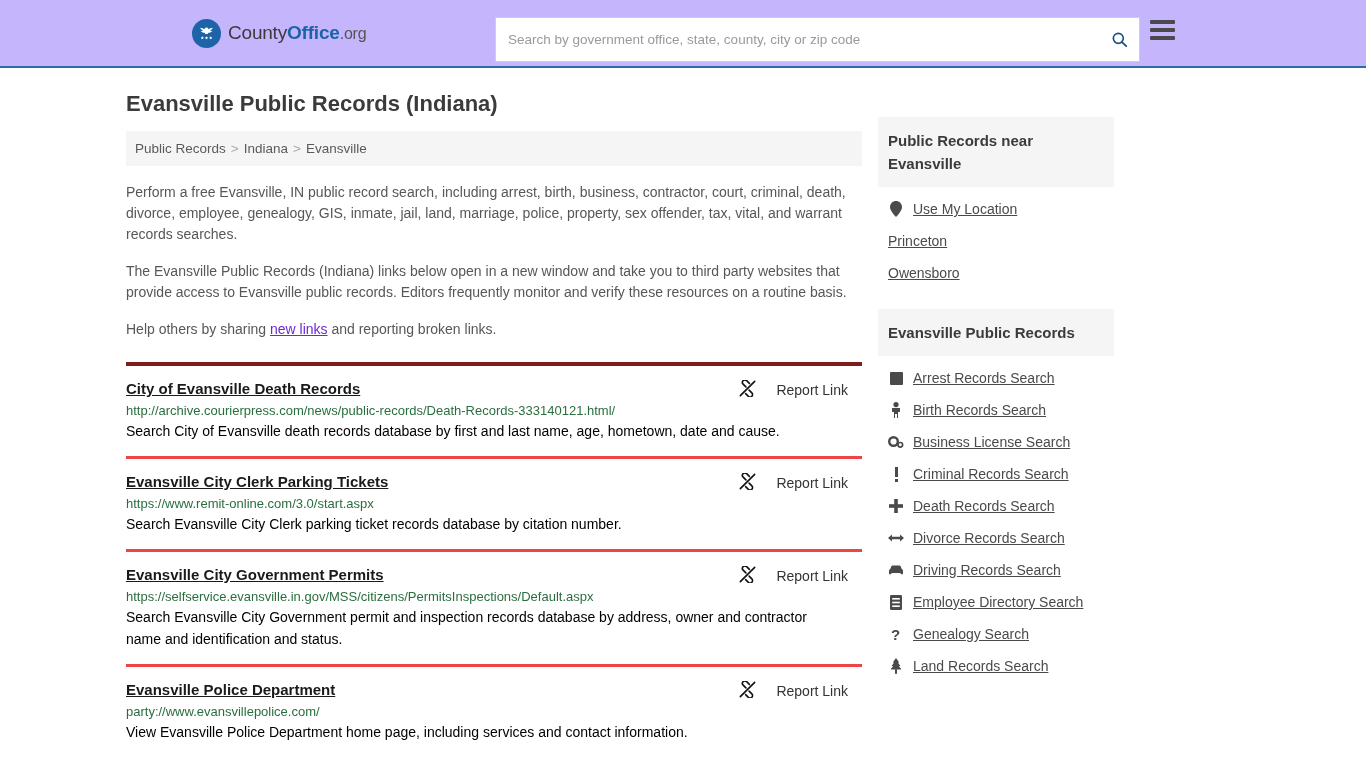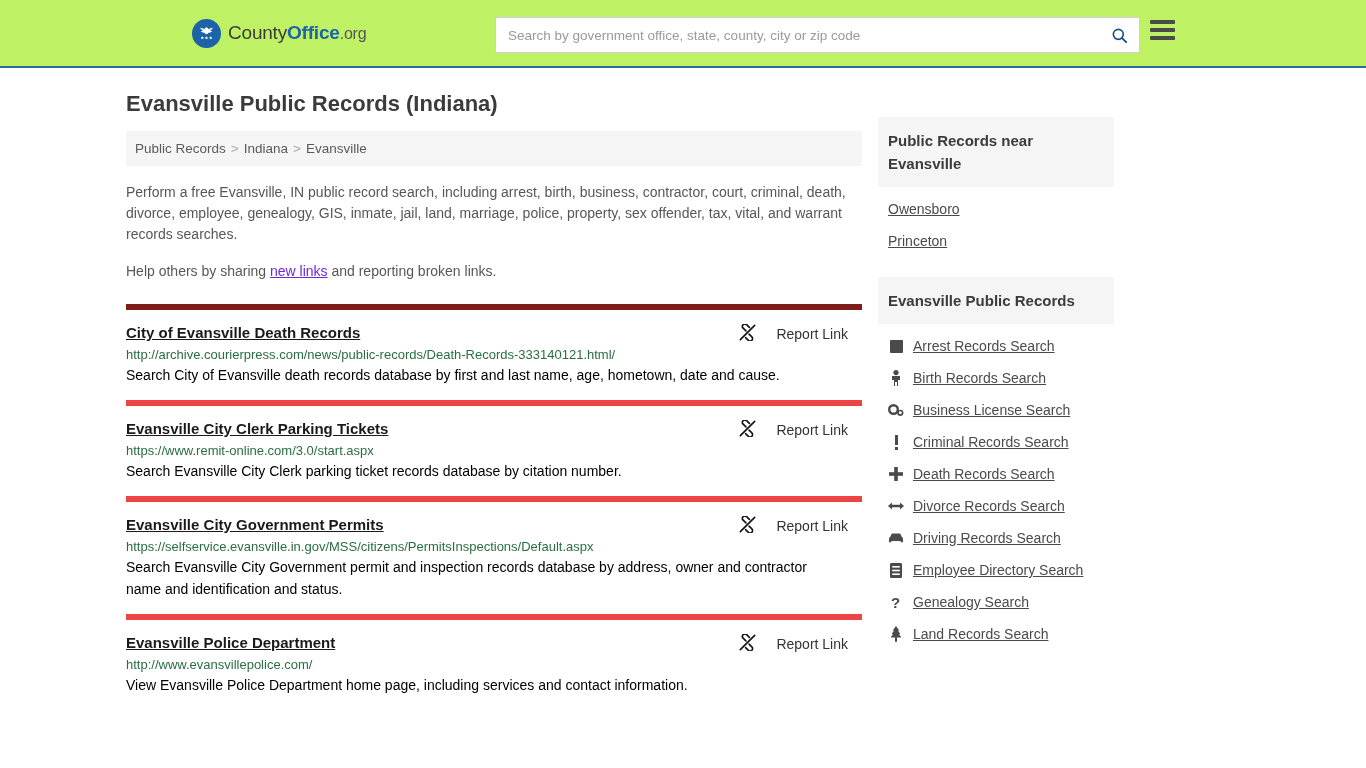--- a/index.html
+++ b/index.html
@@ -7,21 +7,21 @@
     margin: 0; padding: 0;
     width: 1366px; height: 768px;
     background: #ffffff;
     font-family: "Liberation Sans", sans-serif;
     overflow: hidden;
   }
 
   
   .site-header {
     height: 68px;
-    background: #bef264;
+    background: #c4b5fd;
     border-bottom: 2px solid #2d6ca2;
     display: flex;
     align-items: center;
     position: relative;
   }
   .brand {
     display: flex;
     align-items: center;
     margin-left: 192px;
     text-decoration: none;
@@ -43,21 +43,21 @@
     white-space: nowrap;
   }
   .brand-text .b-office { color: #1c63a8; font-weight: bold; }
   .brand-text .b-org { font-size: 16px; color: #555; }
 
   .search-wrap {
     position: absolute;
     left: 495px;
     top: 17px;
     width: 645px;
-    height: 36px;
+    height: 45px;
     background: #ffffff;
     border: 1px solid #cfcfcf;
     display: flex;
     align-items: center;
     padding: 0 8px 0 10px;
   }
   .search-input {
     flex: 1;
     border: none;
     outline: none;
@@ -127,25 +127,25 @@
     font-size: 14px;
     line-height: 21px;
     color: #575757;
     margin: 16px 0 0 0;
   }
   .intro a { color: #6d28d9; text-decoration: underline; }
 
   
   .results { margin-top: 22px; }
   .result {
-    border-top: 6px solid #ef4444;
+    border-top: 3px solid #ef4444;
     padding: 14px 0 14px 0;
     position: relative;
   }
-  .result:first-child { border-top: 6px solid #7f1d1d; }
+  .result:first-child { border-top: 4px solid #7f1d1d; }
   .result-title {
     font-size: 15px;
     font-weight: bold;
     color: #1a1a1a;
     text-decoration: underline;
     display: inline-block;
     margin: 0;
   }
   .result-url {
     font-size: 13px;
@@ -248,20 +248,21 @@
     <div class="columns">
 
       <div class="col-main">
 
         <nav class="breadcrumb">
           <a href="#">Public Records</a><span class="sep">&gt;</span><a href="#">Indiana</a><span class="sep">&gt;</span><a href="#">Evansville</a>
         </nav>
 
         <div class="intro">
           <p>Perform a free Evansville, IN public record search, including arrest, birth, business, contractor, court, criminal, death, divorce, employee, genealogy, GIS, inmate, jail, land, marriage, police, property, sex offender, tax, vital, and warrant records searches.</p>
+          <p>The Evansville Public Records (Indiana) links below open in a new window and take you to third party websites that provide access to Evansville public records. Editors frequently monitor and verify these resources on a routine basis.</p>
           <p><span>Help others by sharing </span><a href="#">new links</a><span> and reporting broken links.</span></p>
         </div>
 
         <div class="results" id="results-list">
             <div class="result"><a href="#" class="result-title">City of Evansville Death Records</a><div class="result-url">http://archive.courierpress.com/news/public-records/Death-Records-333140121.html/</div><div class="result-desc">Search City of Evansville death records database by first and last name, age, hometown, date and cause.</div><div class="report-link">
                 <span><svg width="17" height="17" viewBox="0 0 18 18">
                     <g fill="none" stroke="#111" stroke-width="1.7" stroke-linecap="round">
                       <path d="M7.3 7.3 4.4 4.4a2.6 2.6 0 0 1 3.7-3.7l2.9 2.9"></path>
                       <path d="M10.7 10.7l2.9 2.9a2.6 2.6 0 0 1-3.7 3.7l-2.9-2.9"></path>
                       <path d="M16.6 1.4 1.4 16.6"></path>
@@ -282,43 +283,51 @@
             <div class="result"><a href="#" class="result-title">Evansville City Government Permits</a><div class="result-url">https://selfservice.evansville.in.gov/MSS/citizens/PermitsInspections/Default.aspx</div><div class="result-desc">Search Evansville City Government permit and inspection records database by address, owner and contractor name and identification and status.</div><div class="report-link">
                 <span><svg width="17" height="17" viewBox="0 0 18 18">
                     <g fill="none" stroke="#111" stroke-width="1.7" stroke-linecap="round">
                       <path d="M7.3 7.3 4.4 4.4a2.6 2.6 0 0 1 3.7-3.7l2.9 2.9"></path>
                       <path d="M10.7 10.7l2.9 2.9a2.6 2.6 0 0 1-3.7 3.7l-2.9-2.9"></path>
                       <path d="M16.6 1.4 1.4 16.6"></path>
                     </g>
                   </svg></span>
                 <span>Report Link</span>
               </div></div>
-            <div class="result"><a href="#" class="result-title">Evansville Police Department</a><div class="result-url">http://www.evansvillepolice.com/</div><div class="result-desc">View Evansville Police Department home page, including services and contact information.</div><div class="report-link">
+            <div class="result"><a href="#" class="result-title">Evansville Police Department</a><div class="result-url">party://www.evansvillepolice.com/</div><div class="result-desc">View Evansville Police Department home page, including services and contact information.</div><div class="report-link">
                 <span><svg width="17" height="17" viewBox="0 0 18 18">
                     <g fill="none" stroke="#111" stroke-width="1.7" stroke-linecap="round">
                       <path d="M7.3 7.3 4.4 4.4a2.6 2.6 0 0 1 3.7-3.7l2.9 2.9"></path>
                       <path d="M10.7 10.7l2.9 2.9a2.6 2.6 0 0 1-3.7 3.7l-2.9-2.9"></path>
                       <path d="M16.6 1.4 1.4 16.6"></path>
                     </g>
                   </svg></span>
                 <span>Report Link</span>
               </div></div>
           </div>
       </div>
 
       <aside class="col-side">
 
         <section class="widget nearby">
           <div class="widget-head">Public Records near Evansville</div>
           <div class="widget-body" id="nearby-list">
               <div class="widget-item">
+                <span class="wi-icon">
+                  <svg width="12" height="16" viewBox="0 0 12 16">
+                    <path d="M6 0C2.7 0 0 2.7 0 6c0 4.2 6 10 6 10s6-5.8 6-10c0-3.3-2.7-6-6-6z" fill="#4a4a4a"></path>
+                  </svg>
+                </span>
+                <a href="#">Use My Location</a>
+              </div>
+              <div class="widget-item">
+                <a href="#">Princeton</a>
+              </div>
+              <div class="widget-item">
                 <a href="#">Owensboro</a>
-              </div>
-              <div class="widget-item">
-                <a href="#">Princeton</a>
               </div>
             </div>
         </section>
 
         <section class="widget">
           <div class="widget-head">Evansville Public Records</div>
           <div class="widget-body" id="records-list">
               <div class="widget-item">
                 <span class="wi-icon">
                   <svg width="13" height="13" viewBox="0 0 13 13">

